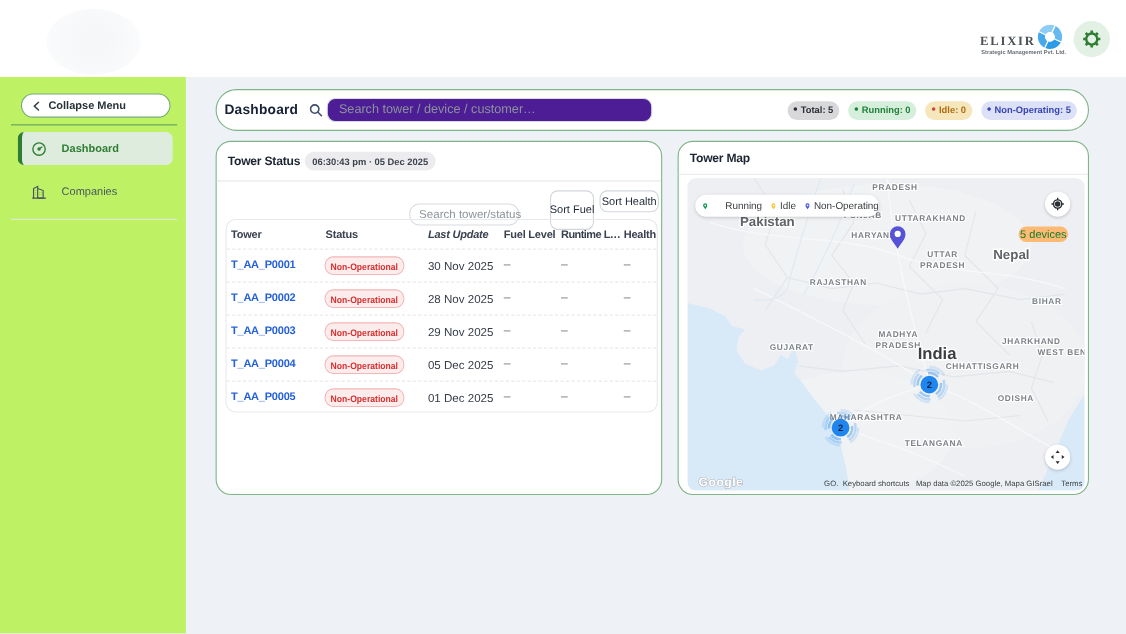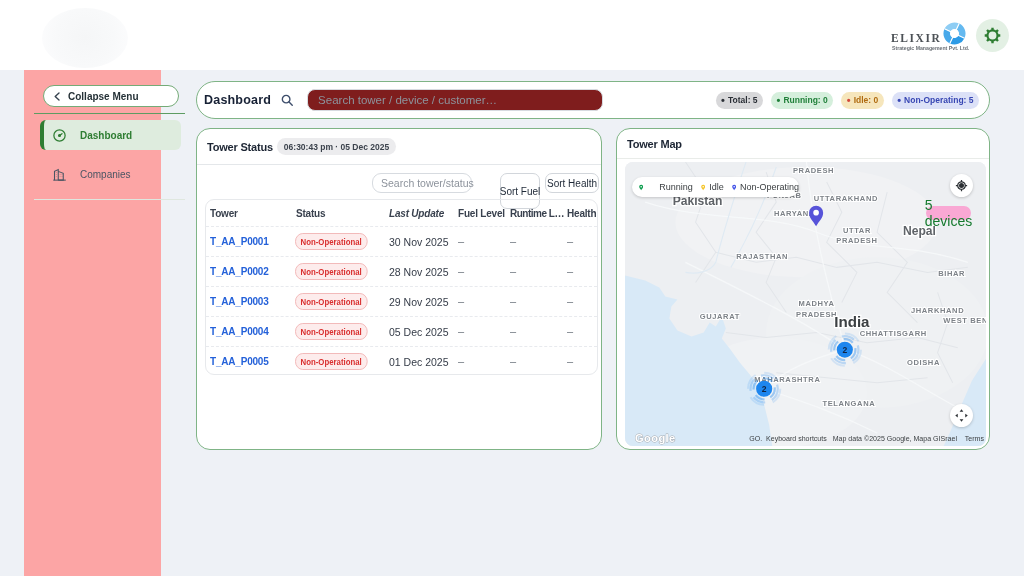--- a/index.html
+++ b/index.html
@@ -7,34 +7,34 @@
   body { font-family:"Liberation Sans", sans-serif; background:#eef1f6; position:relative; }
   .abs { position:absolute; }
 
   
   #header { left:0; top:0; width:1024px; height:70px; background:#ffffff; }
   #blob { left:42px; top:8px; width:86px; height:60px; border-radius:50%; background:radial-gradient(circle, #f5f6f7 0%, #f8f9fa 55%, #fdfdfe 100%); }
   #elixir { left:891px; top:20px; width:120px; height:34px; }
   #gearbtn { left:976px; top:19px; width:33px; height:33px; border-radius:50%; background:#e3f0e4; display:flex; align-items:center; justify-content:center; }
 
   
-  #sidebar { left:0; top:70px; width:137px; height:506px; background:#fca5a5;margin-left:24px; }
+  #sidebar { left:0; top:70px; width:169px; height:506px; background:#bef264; }
   #collapse { left:19px; top:15px; width:136px; height:22px; border:1px solid #74ab77; border-radius:11px; background:#fff; display:flex; align-items:center; font-size:10px; font-weight:bold; color:#263238; }
   .sideline { left:10px; width:151px; height:0; border-top:1.5px solid #5d9c62; }
   #menu-dash { left:16px; top:50px; width:141px; height:30px; background:#deecde; border-left:4px solid #2e7d32; border-radius:6px; display:flex; align-items:center; color:#2e7d32; font-weight:bold; font-size:10px; }
   #menu-comp { left:16px; top:89px; width:141px; height:30px; border-left:4px solid transparent; display:flex; align-items:center; color:#4b5563; font-size:10px; }
   .mico { width:15px; height:15px; margin:0 13px 0 8px; flex:0 0 auto; }
 
   
   .card { background:#fff; border:1px solid #7fb486; border-radius:14px; }
 
   
   #topbar { left:196px; top:81px; width:794px; height:38px; border-radius:19px; display:flex; align-items:center; }
   #topbar .title { font-size:12.5px; font-weight:bold; color:#172135; margin-left:7px; letter-spacing:0.2px; }
-  #topbar .search { margin-left:13px; width:296px; height:22px; border:1px solid #d7dbe0; border-radius:8px; display:flex; align-items:center; color:#8d939c; font-size:11.5px; padding-left:10px; background:#7f1d1d; }
+  #topbar .search { margin-left:3px; width:296px; height:22px; border:1px solid #d7dbe0; border-radius:8px; display:flex; align-items:center; color:#8d939c; font-size:11.5px; padding-left:10px; background:#4c1d95; }
   .pill { height:17px; border-radius:9px; display:flex; align-items:center; font-size:8.5px; font-weight:bold; padding:0 5.5px; white-space:nowrap; }
   .pill .dot { font-size:11px; margin-right:3px; }
 
   
   #tstatus { left:196px; top:128px; width:406px; height:322px; }
   #tmap { left:616px; top:128px; width:374px; height:322px; }
   .cardhead { height:36px; display:flex; align-items:center; border-bottom:1px solid #e4e7ea; }
   .cardhead .ct { font-size:11px; font-weight:bold; color:#1c2533; margin-left:10px; letter-spacing:-0.2px; }
   #tstamp { margin-left:4px; background:#ececee; border-radius:9px; height:17px; display:flex; align-items:center; padding:0 7px; font-size:8.5px; font-weight:bold; color:#3c434d; }
   .inpt { border:1px solid #d7dbe0; border-radius:9px; background:#fff; color:#8d939c; font-size:10.5px; display:flex; align-items:center; padding-left:8px; white-space:nowrap; }
@@ -111,21 +111,21 @@
   <div class="pill" style="background:#d5efdc;color:#21803a;margin-left:8px;"><span class="dot">•</span>Running: 0</div>
   <div class="pill" style="background:#f6e6bc;color:#b06b10;margin-left:8px;"><span class="dot" style="color:#d2493a;">•</span>Idle: 0</div>
   <div class="pill" style="background:#dce1f7;color:#3746b3;margin-left:8px;margin-right:10px;"><span class="dot">•</span>Non-Operating: 5</div>
 </div>
 
 <div id="tstatus" class="abs card">
   <div class="cardhead">
       <span class="ct">Tower Status</span>
       <span id="tstamp">06:30:43 pm · 05 Dec 2025</span>
     </div>
-  <div class="inpt abs" style="left:175px; top:44px; width:100px; height:20px;">Search tower/status</div>
+  <div class="inpt abs" style="left:175px; top:56px; width:100px; height:20px;">Search tower/status</div>
   <div class="sortbtn abs" style="left:303px; top:44px; width:40px; height:36px;">Sort Fuel</div>
   <div class="sortbtn abs" style="left:348px; top:44px; width:54px; height:20px;">Sort Health</div>
   <div id="ttable" class="abs">
     <span class="th" style="left:4px;">Tower</span>
     <span class="th" style="left:90px;">Status</span>
     <span class="th" style="left:183px;font-style:italic;">Last Update</span>
     <span class="th" style="left:252px;">Fuel Level</span>
     <span class="th" style="left:304px; letter-spacing:-0.5px;">Runtime L…</span>
     <span class="th" style="left:361px;">Health</span>
     <div class="row" style="top:26px;">
@@ -266,21 +266,21 @@
         </svg>
       <span style="margin-left:4px;">Non-Operating</span>
     </div>
     
     <div class="abs" style="left:325px; top:12px; width:23px; height:23px; border-radius:50%; background:#fff; box-shadow:0 1px 3px rgba(0,0,0,.2); display:flex; align-items:center; justify-content:center;">
       <svg width="15" height="15" viewBox="0 0 24 24" fill="#2b2f33">
           <path d="M12 8a4 4 0 1 0 0 8 4 4 0 0 0 0-8zm9 3h-2.07A7 7 0 0 0 13 5.07V3h-2v2.07A7 7 0 0 0 5.07 11H3v2h2.07A7 7 0 0 0 11 18.93V21h2v-2.07A7 7 0 0 0 18.93 13H21v-2zm-9 6a5 5 0 1 1 0-10 5 5 0 0 1 0 10z"></path>
         </svg>
     </div>
     
-    <div class="abs" style="left:301px; top:44px; width:45px; height:14px; background:#f9a8d4; border-radius:7px; display:flex; align-items:center; justify-content:center; font-size:14px; color:#157a2e;">5 devices</div>
+    <div class="abs" style="left:301px; top:44px; width:45px; height:14px; background:#fdba74; border-radius:7px; display:flex; align-items:center; justify-content:center; font-size:10px; color:#157a2e;">5 devices</div>
     
     <div class="abs" style="left:325px; top:242px; width:23px; height:23px; border-radius:50%; background:#fff; box-shadow:0 1px 3px rgba(0,0,0,.2); display:flex; align-items:center; justify-content:center;">
       <svg width="15" height="15" viewBox="0 0 24 24" fill="#2b2f33">
           <path d="M12 2l3 4h-6zM12 22l-3-4h6zM2 12l4-3v6zM22 12l-4 3v-6z"></path>
         </svg>
     </div>
   </div>
 </div>
 
 </body></html>

